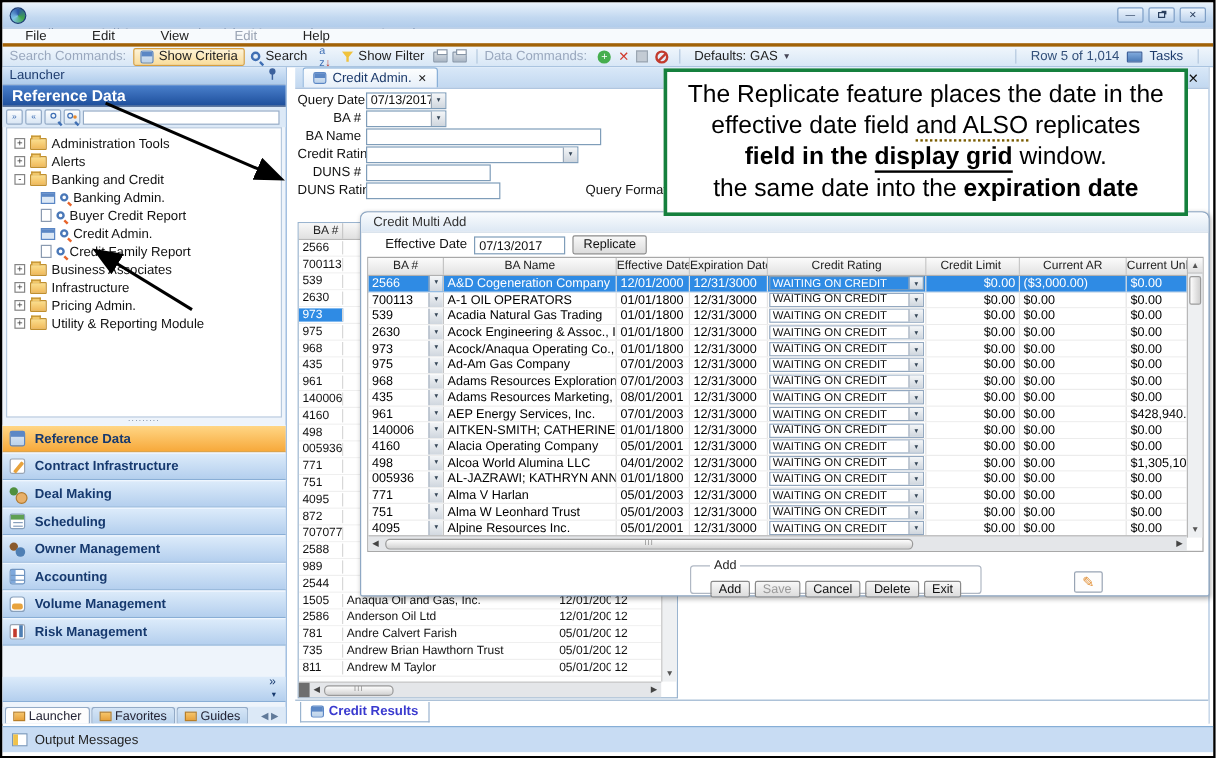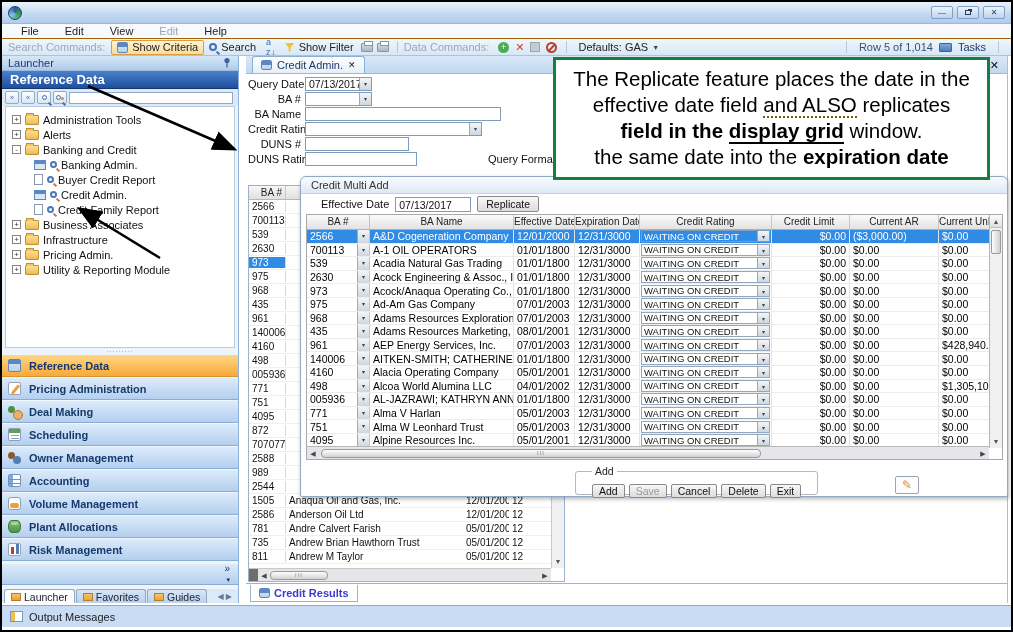--- a/index.html
+++ b/index.html
@@ -10,21 +10,21 @@
 
   
   .titlebar{left:0;top:0;right:0;height:22px;background:linear-gradient(#eaf3fc,#c2d8f0 60%,#b1cceb);display:flex;align-items:center;padding:0 6px;border-bottom:1px solid #9db8d9;}
   .app-logo{width:14px;height:14px;border-radius:50%;background:conic-gradient(#2b56a8,#3fa54a,#7fc4e8,#2b56a8);border:1px solid #1c3c74;margin-right:8px;}
   .title-text{font-size:11px;color:#1b3a66;margin-top:32px;}
   .winbtns{margin-left:auto;display:flex;gap:4px;}
   .winbtn{width:22px;height:13px;border:1px solid #7f9fc6;border-radius:2px;background:linear-gradient(#eef5fd,#bcd2ec);font-size:8px;line-height:11px;text-align:center;color:#2a3f5e;}
   .glyph-restore{display:inline-block;width:6px;height:5px;border:1px solid #2a3f5e;box-shadow:2px -2px 0 -1px #2a3f5e;}
 
   
-  .menubar{left:0;top:22px;right:0;height:15px;background:#f7fafd;display:flex;align-items:center;padding-left:8px;gap:4px;border-bottom:1px solid #a16207;}
+  .menubar{left:0;top:22px;right:0;height:15px;background:#f7fafd;display:flex;align-items:center;padding-left:8px;gap:16px;border-bottom:3px solid #a16207;}
   .menu-item{font-size:11px;color:#222;padding:0 11px;}
   .menu-item.disabled{color:#9aa4b4;}
 
   
   .toolbar{left:0;top:37px;right:0;height:17px;background:linear-gradient(#f0f6fc,#d8e7f6);display:flex;align-items:center;padding:0 6px;font-size:11px;border-bottom:1px solid #aac4e0;}
   .tb-label{color:#9aa8be;margin-right:6px;}
   .tb-btn{display:flex;align-items:center;gap:4px;padding:0 5px;height:15px;border-radius:2px;color:#222;}
   .tb-btn.hot{background:linear-gradient(#fdf3d8,#f9dc9a);border:1px solid #d99f3c;}
   .tb-sep{width:1px;height:12px;background:#b4c8de;margin:0 6px;}
   .mag{display:inline-block;width:8px;height:8px;border:2px solid #3f6fb4;border-radius:50%;position:relative;}
@@ -321,45 +321,41 @@
         </div>
       </div>
     <div class="vsplit">.........</div>
     <div class="modules" id="modules">
         <div class="module-btn active">
     <span class="mi mi-grid"></span>
     <span>Reference Data</span>
         </div>
         <div class="module-btn">
     <span class="mi mi-contract"></span>
-    <span>Pricing Administration</span>
+    <span>Contract Infrastructure</span>
         </div>
         <div class="module-btn">
     <span class="mi mi-people"></span>
     <span>Deal Making</span>
         </div>
         <div class="module-btn">
     <span class="mi mi-calendar"></span>
     <span>Scheduling</span>
         </div>
         <div class="module-btn">
     <span class="mi mi-owner"></span>
     <span>Owner Management</span>
         </div>
         <div class="module-btn">
     <span class="mi mi-table"></span>
     <span>Accounting</span>
         </div>
         <div class="module-btn">
     <span class="mi mi-volume"></span>
     <span>Volume Management</span>
-        </div>
-        <div class="module-btn">
-    <span class="mi mi-plant"></span>
-    <span>Plant Allocations</span>
         </div>
         <div class="module-btn">
     <span class="mi mi-chart"></span>
     <span>Risk Management</span>
         </div>
       </div>
     <div class="chevron-bar">
       <span>»</span><br><span style="font-size:7px">▾</span>
     </div>
     <div class="side-tabs" id="side-tabs">

